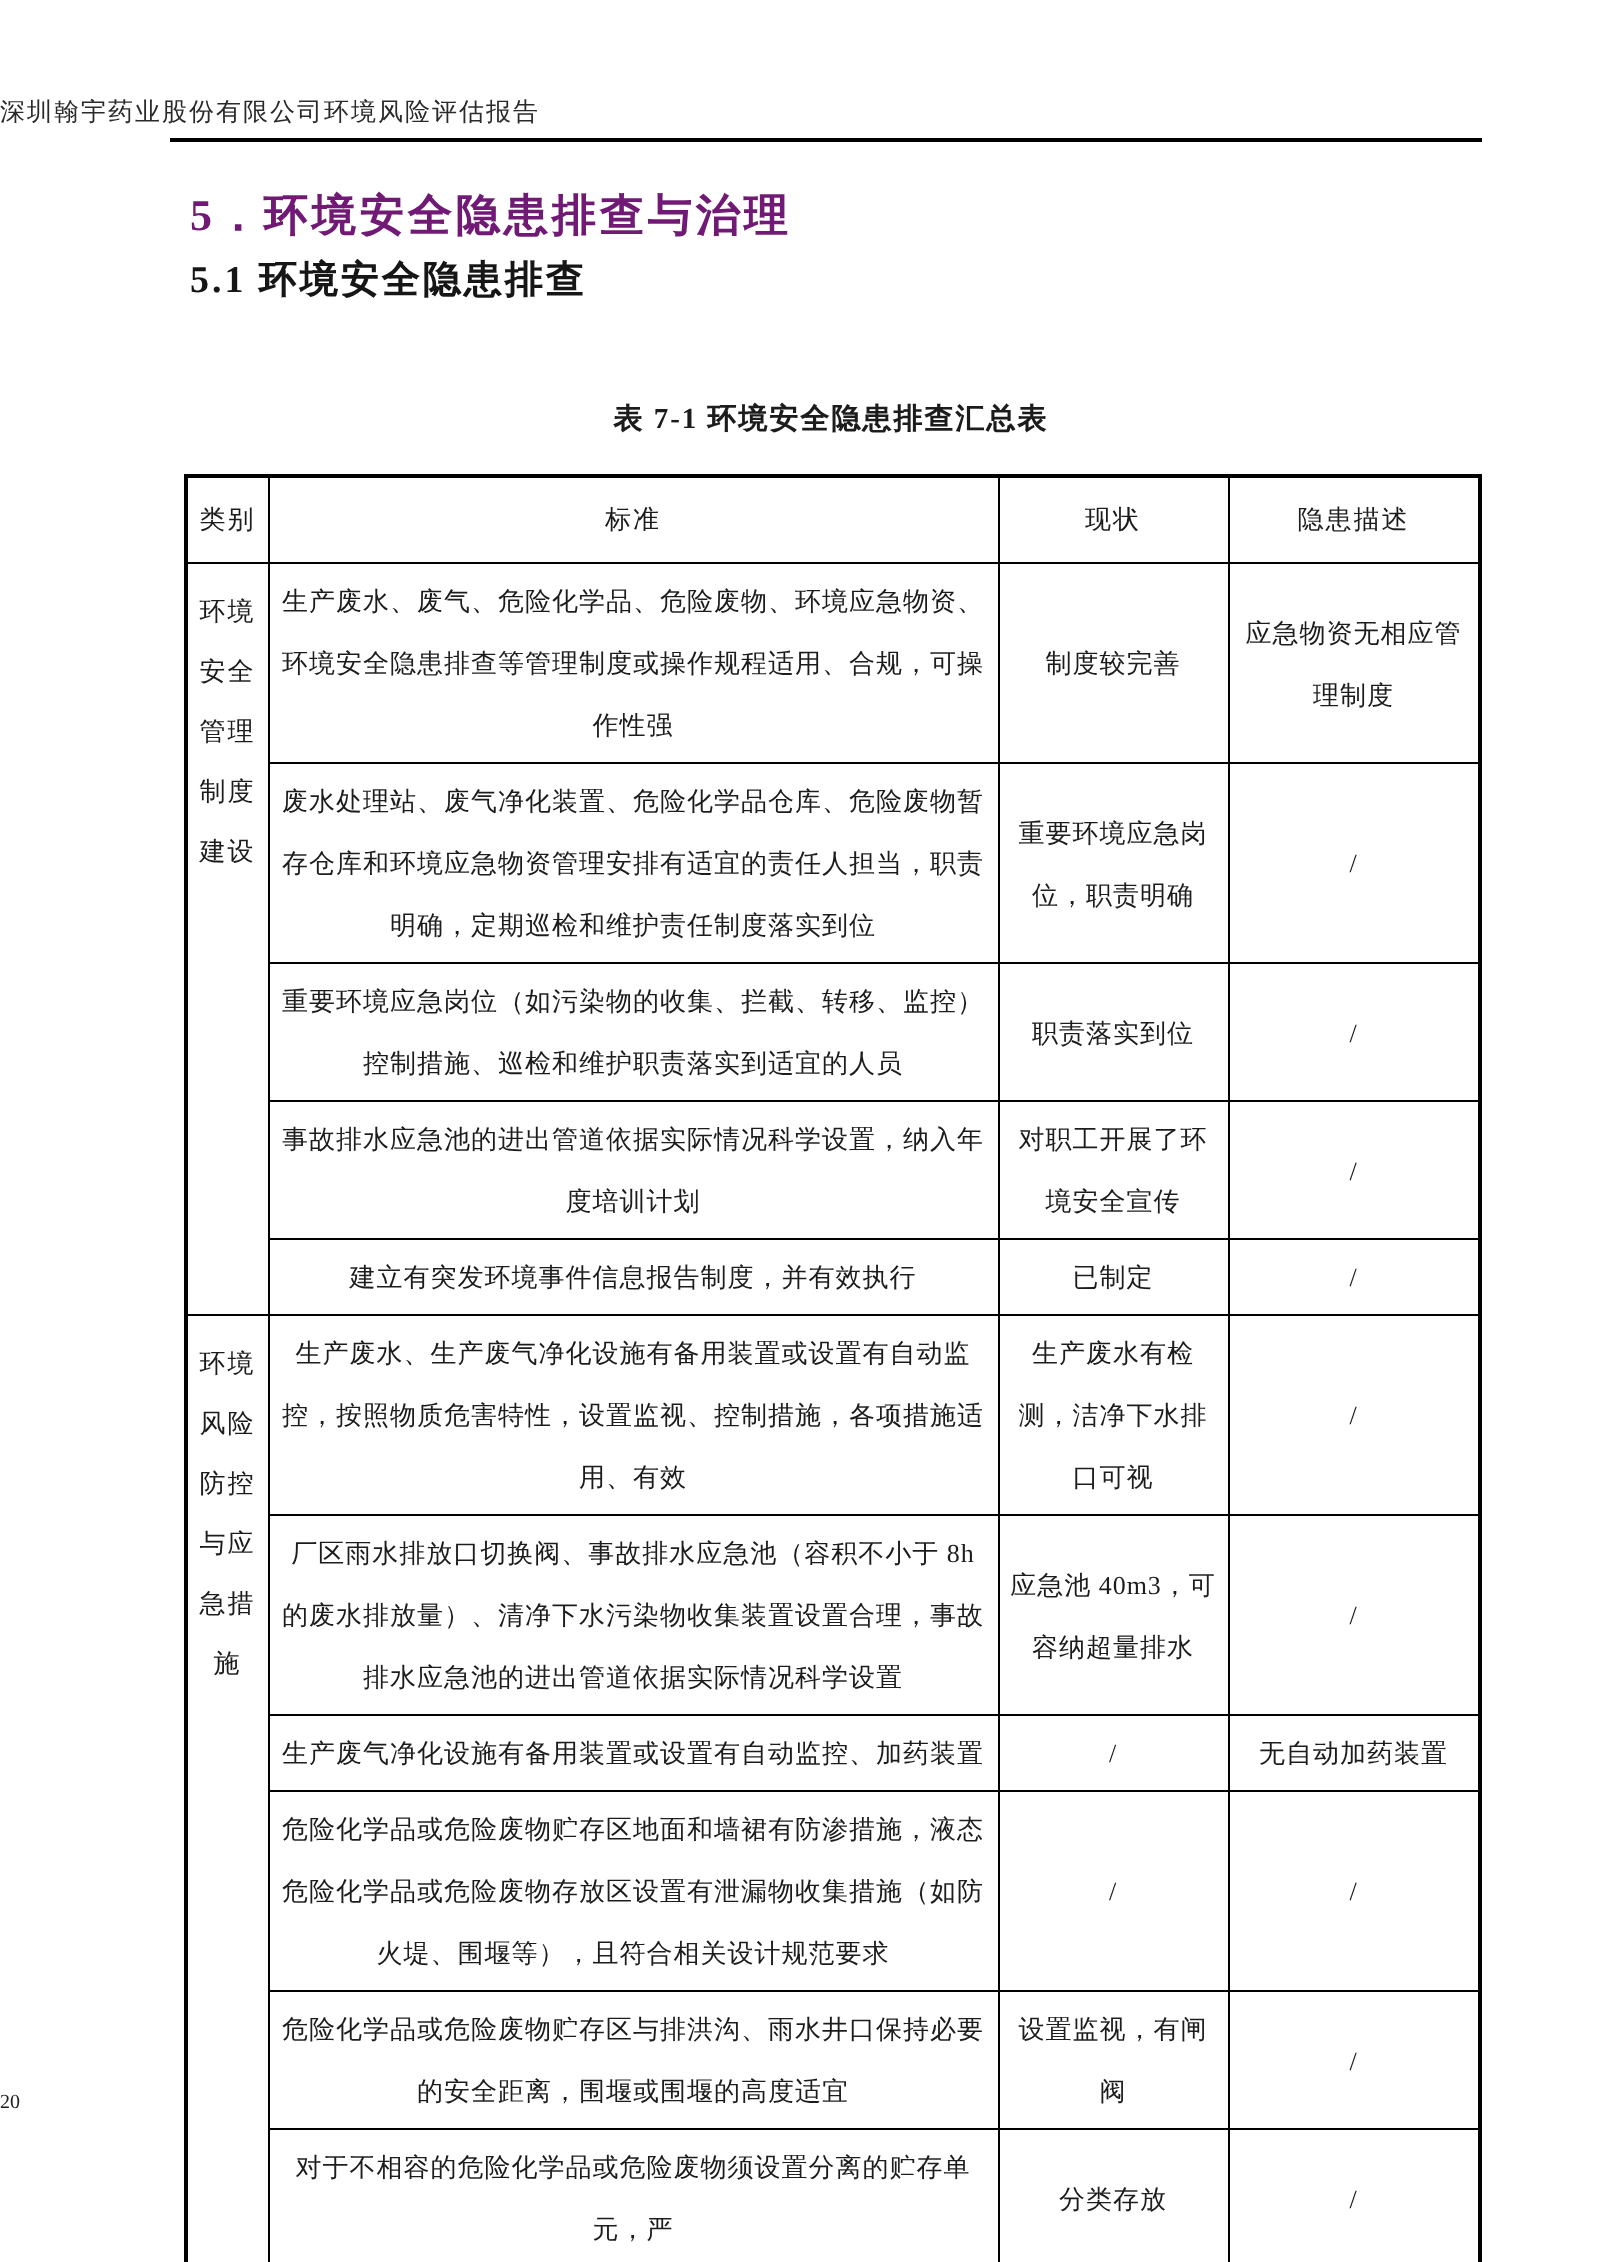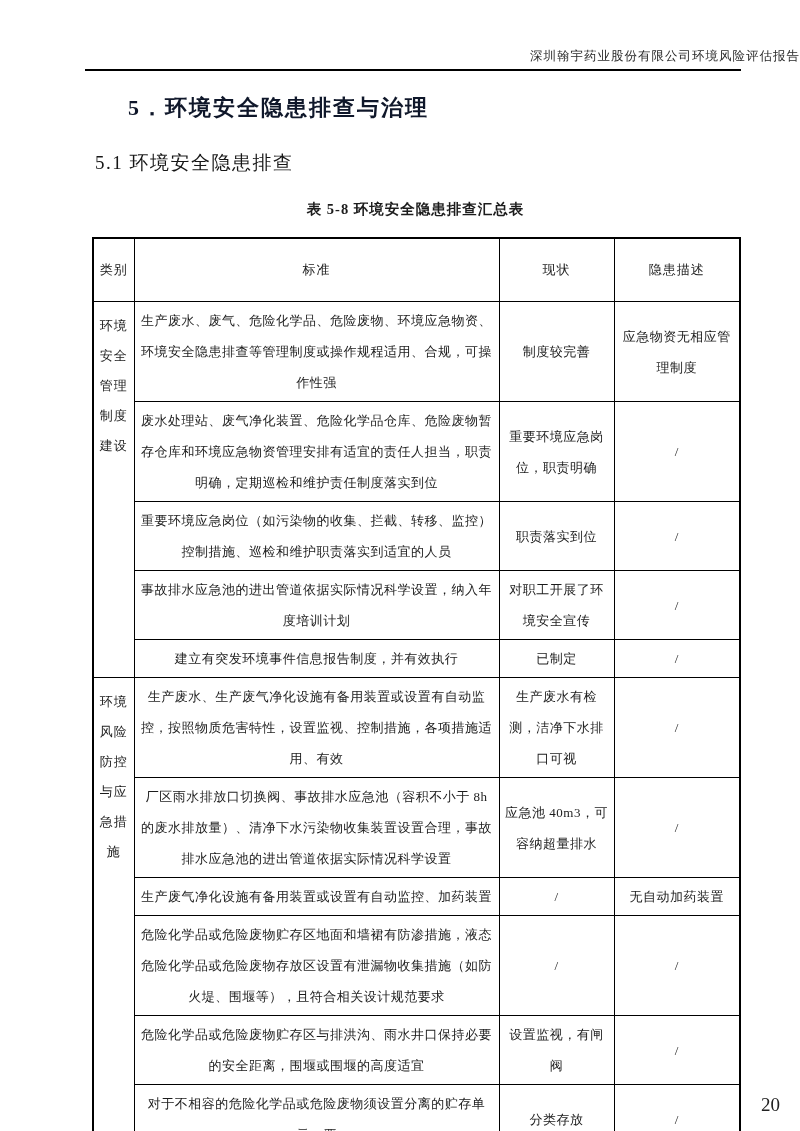--- a/index.html
+++ b/index.html
@@ -6,33 +6,33 @@
   body {
     width: 800px; height: 1131px;
     background: #ffffff;
     position: relative;
     font-family: "Liberation Serif", "DejaVu Serif", serif;
     color: #1c1c1c;
     overflow: hidden;
   }
   .page-header {
     position: absolute; top: 48px; left: 0; width: 100%;
-    text-align: right; font-size: 12.5px; letter-spacing: 1px; color: #2a2a2a;
+    text-align: left; font-size: 12.5px; letter-spacing: 1px; color: #2a2a2a;
   }
   .header-rule {
     position: absolute; top: 69px; left: 85px; width: 656px;
     border-top: 2px solid #000;
   }
   .section-heading {
     position: absolute; top: 93px; left: 95px;
-    font-size: 22px; font-weight: bold; letter-spacing: 2px; color: #0f172a; margin-left: 33px;
+    font-size: 22px; font-weight: bold; letter-spacing: 2px; color: #701a75;
   }
   .subsection-heading {
-    position: absolute; top: 150px; left: 95px;
-    font-size: 19px; font-weight: normal; letter-spacing: 1.5px; color: #161616;
+    position: absolute; top: 127px; left: 95px;
+    font-size: 19px; font-weight: bold; letter-spacing: 1.5px; color: #161616;
   }
   .table-caption {
     position: absolute; top: 200px; left: 92px; width: 647px;
     text-align: center; font-size: 14.5px; font-weight: bold; letter-spacing: 1px;
   }
   table.summary {
     position: absolute; top: 237px; left: 92px; width: 647px;
     border-collapse: collapse; table-layout: fixed;
     font-size: 13px; color: #1c1c1c;
     border: 2px solid #000;
@@ -41,48 +41,48 @@
   col.c1 { width: 365px; }
   col.c2 { width: 115px; }
   col.c3 { width: 126px; }
   table.summary th, table.summary td {
     border: 1px solid #000;
     text-align: center;
     font-weight: normal;
     word-break: break-all;
   }
   table.summary th {
-    height: 38px; line-height: 18px; padding: 12px 4px; vertical-align: middle;
+    height: 38px; line-height: 18px; padding: 2px 4px; vertical-align: middle;
     letter-spacing: 1px;
   }
   td.std, td.stat, td.haz {
     line-height: 31px; padding: 3px 5px; vertical-align: middle;
     letter-spacing: 0.5px;
   }
   td.cat {
     vertical-align: top; padding: 9px 2px 19px 2px;
     line-height: 30px; letter-spacing: 1px;
   }
   .page-number {
     position: absolute; top: 1046px; left: 0; width: 780px;
-    text-align: right; font-size: 19px; color: #222; margin-top: 48px;
+    text-align: left; font-size: 10px; color: #222;
   }
 </style>
 </head>
 <body>
 
 <div class="page-header">深圳翰宇药业股份有限公司环境风险评估报告</div>
 
 <div class="header-rule"></div>
 
 <div class="section-heading">5．环境安全隐患排查与治理</div>
 
 <div class="subsection-heading">5.1 环境安全隐患排查</div>
 
-<div class="table-caption">表 5-8 环境安全隐患排查汇总表</div>
+<div class="table-caption">表 7-1 环境安全隐患排查汇总表</div>
 
 <table class="summary">
   <colgroup>
     <col class="c0">
       <col class="c1">
       <col class="c2">
       <col class="c3">
   </colgroup>
   <thead>
     <tr>

